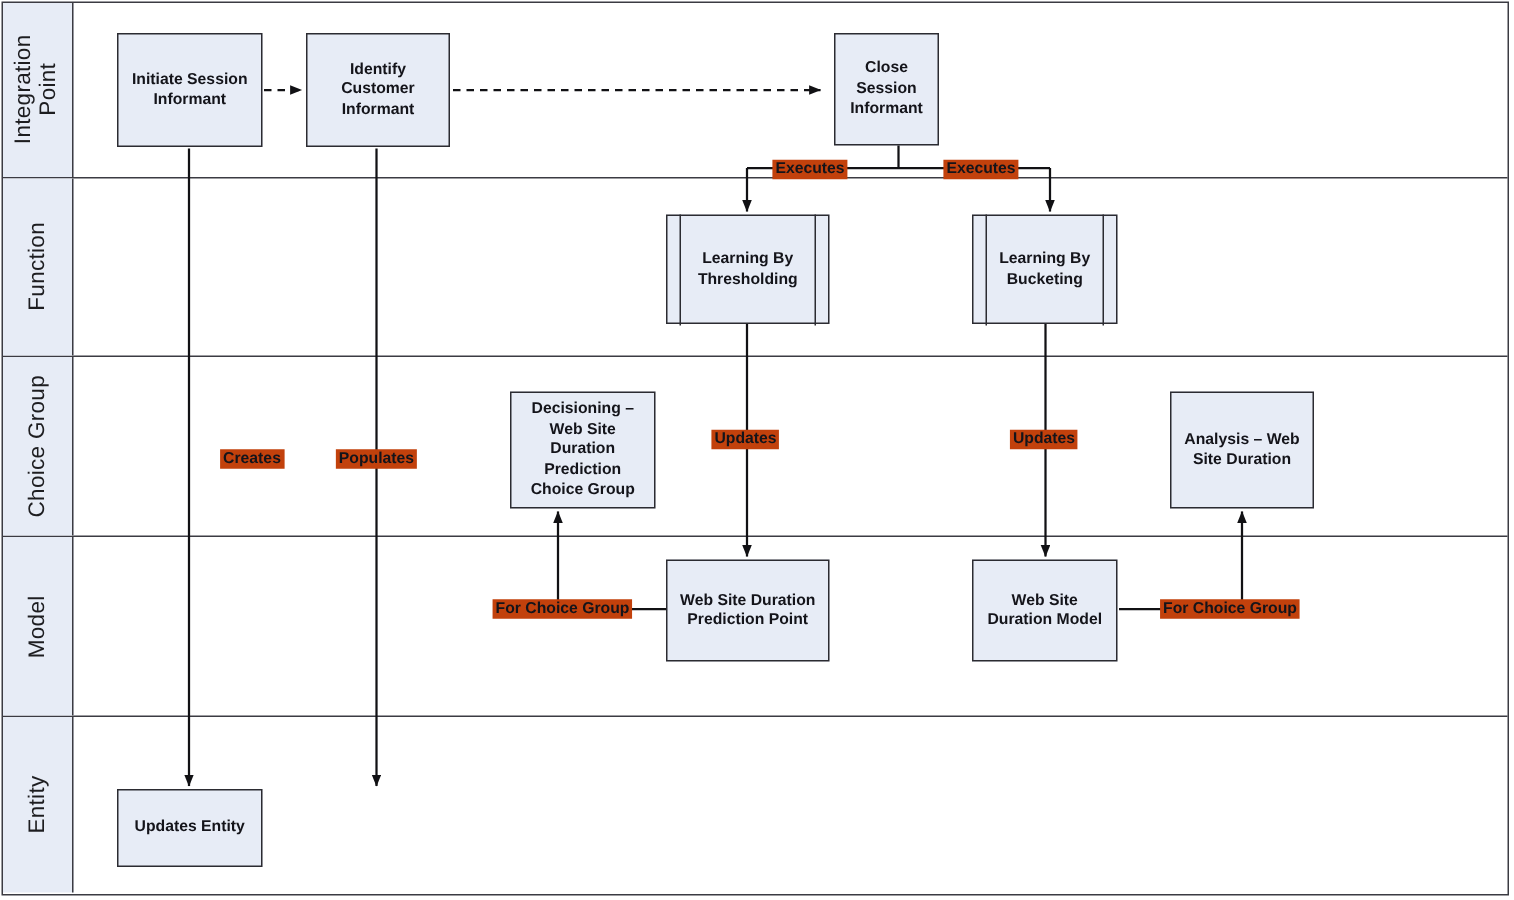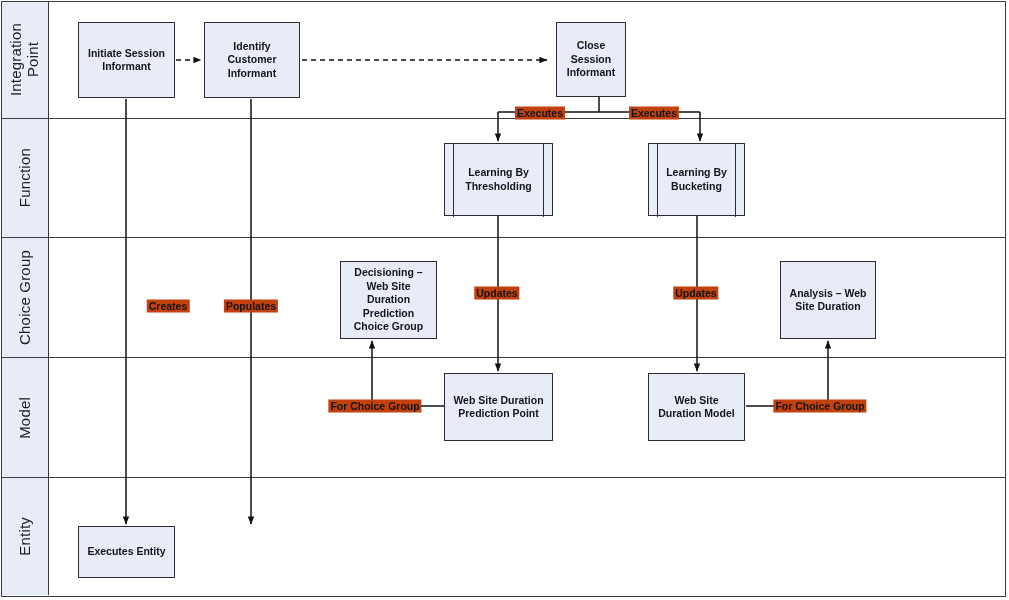--- a/index.html
+++ b/index.html
@@ -217,21 +217,21 @@
 
   <div class="node" style="left:780px;top:261px;width:96px;height:78px;">Analysis – Web
 Site Duration</div>
 
   <div class="node" style="left:444px;top:373px;width:109px;height:68px;">Web Site Duration
 Prediction Point</div>
 
   <div class="node" style="left:648px;top:373px;width:97px;height:68px;">Web Site
 Duration Model</div>
 
-  <div class="node" style="left:78px;top:526px;width:97px;height:52px;">Executes Entity</div>
+  <div class="node" style="left:78px;top:526px;width:97px;height:52px;">Updates Entity</div>
 
 
   <div class="edge-label" style="left:540px;top:113px;">Executes</div>
 
   <div class="edge-label" style="left:654px;top:113px;">Executes</div>
 
   <div class="edge-label" style="left:126px;top:306px;margin-left:42px;">Creates</div>
 
   <div class="edge-label" style="left:251px;top:306px;">Populates</div>
 

